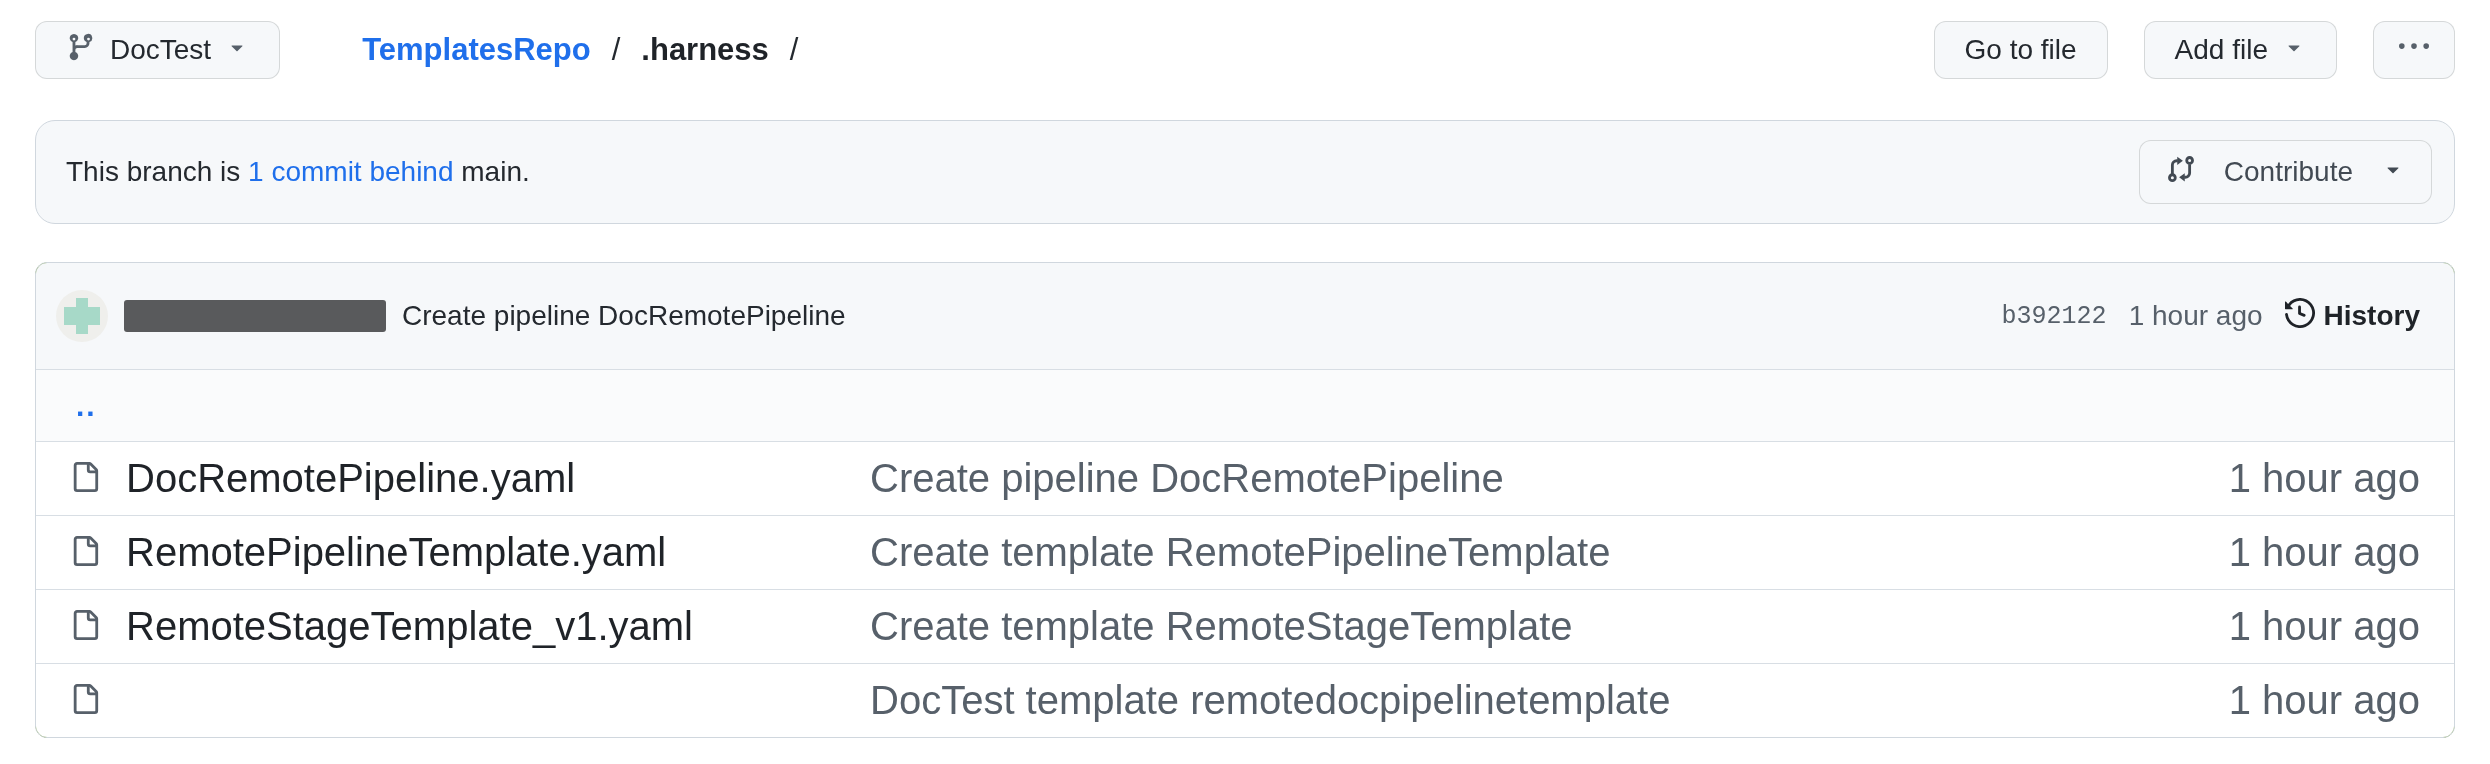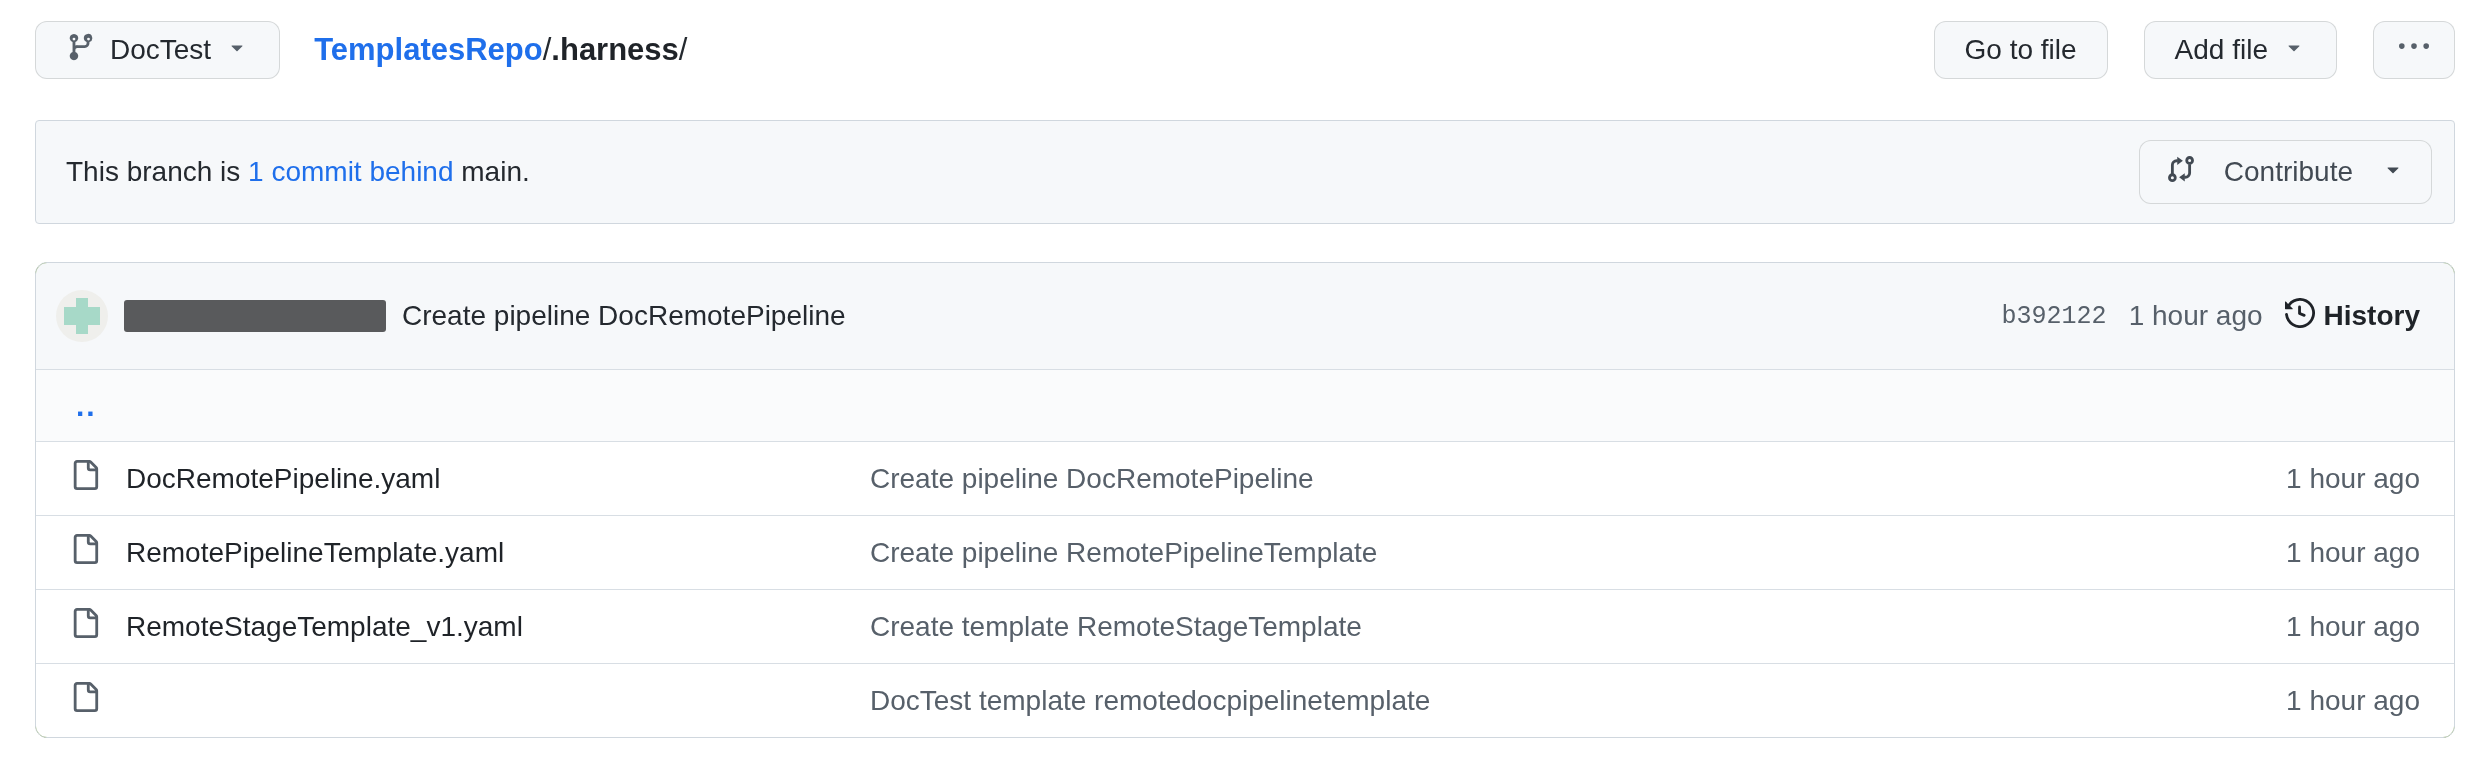--- a/index.html
+++ b/index.html
@@ -18,31 +18,31 @@
     display: inline-flex; align-items: center; justify-content: center;
     height: 58px; padding: 0 30px; gap: 14px;
     background: #f6f8fa; border: 1px solid rgba(27,31,36,0.15);
     border-radius: 12px; font-size: 28px; font-weight: 500; color: #24292f;
     cursor: pointer; white-space: nowrap;
   }
   .btn svg { flex: none; }
   .icon-gray { color: #57606a; }
   .branch-btn { margin-right: 34px; }
 
-  .breadcrumb { display: flex; align-items: center; gap: 0; font-size: 31px; }
+  .breadcrumb { display: flex; align-items: center; gap: 21px; font-size: 31px; margin-left: 48px; }
   .breadcrumb .repo-link { color: var(--accent); font-weight: 600; text-decoration: none; cursor: pointer; }
   .breadcrumb .sep { color: #24292f; font-weight: 400; }
   .breadcrumb .cur { color: #1f2328; font-weight: 600; }
 
   .topbar-right { margin-left: auto; display: flex; align-items: center; gap: 36px; }
   .kebab-btn { width: 82px; padding: 0; }
 
   
   .banner {
-    height: 104px; border: 1px solid #d0d7de; border-radius: 4px;
+    height: 104px; border: 1px solid #d0d7de; border-radius: 20px;
     background: #f6f8fa; display: flex; align-items: center;
     padding: 0 22px 0 30px; margin-bottom: 38px;
   }
   .banner-text { font-size: 28px; color: #24292f; }
   .banner-text a { color: var(--accent); text-decoration: none; cursor: pointer; }
   .contribute-btn {
     margin-left: auto; height: 64px; padding: 0 26px; gap: 28px;
     color: #424a53; font-weight: 500;
   }
 
@@ -70,21 +70,21 @@
 
   .row { border-top: 1px solid #d8dee4; }
   .up-row {
     height: 72px; background: #fafbfc; display: flex; align-items: center;
     padding: 0 34px 0 40px;
   }
   .up-row a { color: var(--accent); font-size: 30px; font-weight: 600; letter-spacing: 2px; text-decoration: none; cursor: pointer; }
   .file-row {
     height: 74px; background: #ffffff;
     display: grid; grid-template-columns: 800px 1fr auto; align-items: center;
-    padding: 0 34px; font-size: 28px;
+    padding: 0 34px; font-size: 40px;
   }
   .name-cell { display: flex; align-items: center; gap: 26px; min-width: 0; }
   .name-cell svg { flex: none; color: #57606a; }
   .file-name { color: #1f2328; text-decoration: none; cursor: pointer; white-space: nowrap; }
   .file-msg { color: #57606a; text-decoration: none; cursor: pointer; white-space: nowrap; overflow: hidden; text-overflow: ellipsis; }
   .file-time { color: #57606a; text-align: right; white-space: nowrap; }
 </style>
 </head>
 <body>
 
@@ -207,21 +207,21 @@
       <span class="file-time">1 hour ago</span>
     </div>
 
     <div class="row file-row">
       <span class="name-cell">
         <span><svg width="30" height="30" viewBox="0 0 16 16" fill="currentColor">
               <use href="#p-file"></use>
             </svg></span>
         <a class="file-name">RemotePipelineTemplate.yaml</a>
       </span>
-      <a class="file-msg">Create pipeline RemotePipelineTemplate</a>
+      <a class="file-msg">Create template RemotePipelineTemplate</a>
       <span class="file-time">1 hour ago</span>
     </div>
 
     <div class="row file-row">
       <span class="name-cell">
         <span><svg width="30" height="30" viewBox="0 0 16 16" fill="currentColor">
               <use href="#p-file"></use>
             </svg></span>
         <a class="file-name">RemoteStageTemplate_v1.yaml</a>
       </span>

